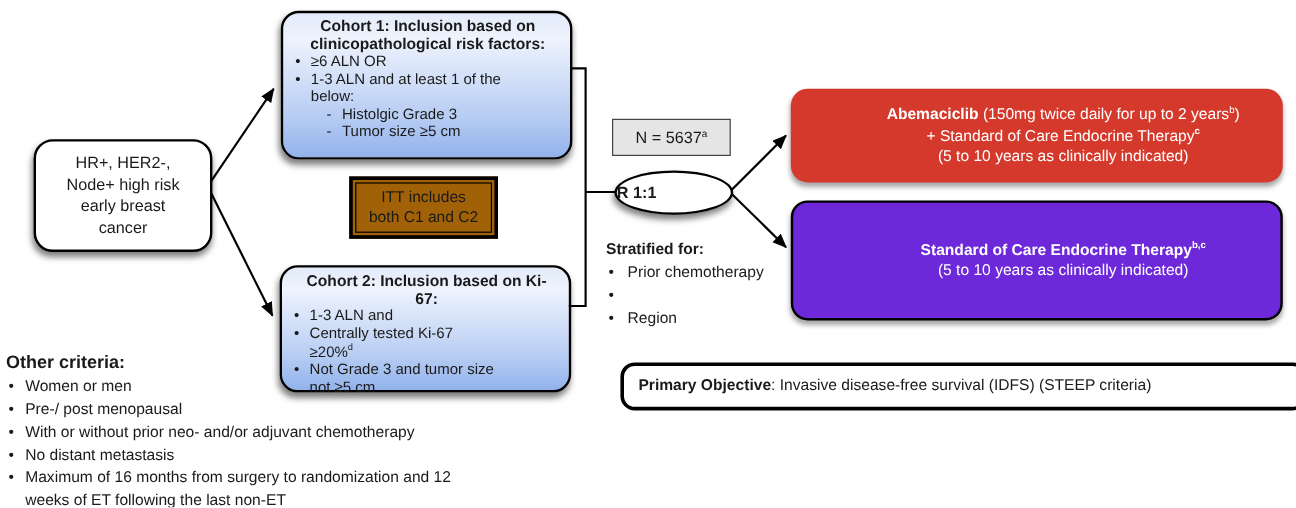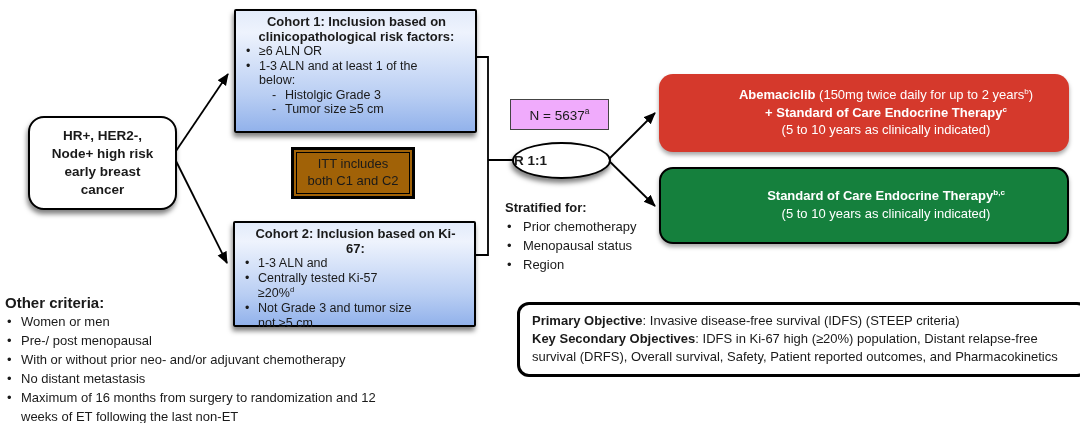--- a/index.html
+++ b/index.html
@@ -5,52 +5,52 @@
   html,body{margin:0;padding:0;background:#fff;}
   body{font-family:"Liberation Sans","DejaVu Sans",sans-serif;color:#1a1a1a;}
   #canvas{position:relative;width:1080px;height:423px;background:#fff;overflow:hidden;}
   #connectors{position:absolute;left:0;top:0;width:1080px;height:423px;z-index:1;}
   .abs{position:absolute;box-sizing:border-box;z-index:2;}
   .shadowed{box-shadow:-1px 4px 5px rgba(0,0,0,0.5);}
   .soft-shadow{box-shadow:0 3px 4px rgba(0,0,0,0.35);padding-left:44px;}
 
   .patient-box{left:28px;top:116px;width:149px;height:94px;background:#fff;border:2.5px solid #000;
     border-radius:16px;display:flex;align-items:center;justify-content:center;text-align:center;
-    font-weight:bold;font-size:13.5px;line-height:1.35;}
+    font-weight:normal;font-size:13.5px;line-height:1.35;}
   .patient-box .inner{width:114px;}
 
   .cohort{background:linear-gradient(180deg,#e3ebfa 0%,#eef3fd 18%,#b9cef3 70%,#92b2eb 100%);
-    border:2px solid #000;border-radius:2px;padding:4px 8px 4px 10px;}
+    border:2px solid #000;border-radius:15px;padding:4px 8px 4px 10px;}
   .cohort1{left:234px;top:9px;width:243px;height:124px;}
   .cohort2{left:233px;top:221px;width:243px;height:106px;}
   .cohort-title{font-weight:bold;font-size:13px;line-height:1.13;text-align:center;margin:0 auto;max-width:202px;}
   .rows{font-size:12.5px;line-height:1.16;}
   .row{display:flex;white-space:nowrap;}
   .row .mk{width:13px;flex:0 0 13px;}
   .row.dash{margin-left:26px;}
   .row .tx{flex:1;}
 
   .itt-outer{left:291px;top:147px;border:3px solid #000;background:#a16207;padding:2px;}
   .itt-inner{border:1px solid #000;padding:3px 8px;font-size:13px;line-height:1.3;text-align:center;width:96px;}
 
-  .n-box{left:510px;top:99px;width:99px;height:31px;background:#f0abfc;border:1px solid #444;
+  .n-box{left:510px;top:99px;width:99px;height:31px;background:#e5e5e5;border:1px solid #444;
     display:flex;align-items:center;justify-content:center;font-size:13.5px;}
 
   .r-ellipse{left:512px;top:142px;width:99px;height:37px;background:#fff;border:2px solid #000;
     border-radius:50%;display:flex;align-items:center;justify-content:flex-start;
     font-weight:bold;font-size:13.5px;}
 
   .strat{left:505px;top:198px;width:170px;font-size:13px;line-height:19px;}
   .strat .title{font-weight:bold;}
   .strat .row .mk{width:16px;flex:0 0 16px;text-align:left;padding-left:2px;}
 
   .arm{left:659px;width:410px;border-radius:14px;color:#fff;display:flex;align-items:center;
     justify-content:center;text-align:center;font-size:13px;line-height:1.3;}
   .arm-red{top:74px;height:78px;background:#d5392c;}
-  .arm-navy{top:167px;height:77px;background:#15803d;border:2px solid #000;}
+  .arm-navy{top:167px;height:100px;background:#6d28d9;border:2px solid #000;}
   sup{font-size:62%;}
 
   .other{left:5px;top:293px;width:400px;font-size:13px;line-height:19px;}
   .other .title{font-weight:bold;font-size:15px;}
   .other .row{display:flex;white-space:normal;}
   .other .row .mk{width:14px;flex:0 0 14px;text-align:left;padding-left:2px;}
 
   .objectives{left:517px;top:302px;width:572px;background:#fff;border:3px solid #000;border-radius:12px;
     padding:7px 12px 9px 12px;font-size:13px;line-height:1.37;}
 </style>
@@ -110,21 +110,21 @@
 
   <div class="abs cohort cohort2 shadowed">
     <div class="cohort-title">Cohort 2: Inclusion based on Ki-67:</div>
     <div class="rows">
       <div class="row">
           <span class="mk">•</span>
           <div class="tx"><span>1-3 ALN and</span></div>
         </div>
       <div class="row">
           <span class="mk">•</span>
-          <div class="tx"><span>Centrally tested Ki-57</span></div>
+          <div class="tx"><span>Centrally tested Ki-67</span></div>
         </div>
       <div class="row">
           <span class="mk"></span>
           <div class="tx"><span>≥20%</span><sup>d</sup></div>
         </div>
       <div class="row">
           <span class="mk">•</span>
           <div class="tx"><span>Not Grade 3 and tumor size</span></div>
         </div>
       <div class="row">
@@ -143,32 +143,31 @@
   </div>
 
   <div class="abs strat">
     <div class="title">Stratified for:</div>
     <div class="row">
         <span class="mk">•</span>
         <div class="tx">Prior chemotherapy</div>
       </div>
     <div class="row">
         <span class="mk">•</span>
-        <div class="tx">Menopausal status</div>
       </div>
     <div class="row">
         <span class="mk">•</span>
         <div class="tx">Region</div>
       </div>
   </div>
 
   <div class="abs arm arm-red soft-shadow">
     <div>
       <div><span style="font-weight: bold;">Abemaciclib</span><span> (150mg twice daily for up to 2 years</span><sup>b</sup><span>)</span></div>
-      <div><span style="font-weight: bold;">+ Standard of Care Endocrine Therapy</span><sup style="font-weight: bold;">c</sup></div>
+      <div><span style="font-weight: normal;">+ Standard of Care Endocrine Therapy</span><sup style="font-weight: bold;">c</sup></div>
       <div><span>(5 to 10 years as clinically indicated)</span></div>
     </div>
   </div>
 
   <div class="abs arm arm-navy soft-shadow">
     <div>
       <div><span style="font-weight: bold;">Standard of Care Endocrine Therapy</span><sup style="font-weight: bold;">b,c</sup></div>
       <div><span>(5 to 10 years as clinically indicated)</span></div>
     </div>
   </div>
@@ -192,16 +191,15 @@
         <div class="tx">No distant metastasis</div>
       </div>
     <div class="row">
         <span class="mk">•</span>
         <div class="tx">Maximum of 16 months from surgery to randomization and 12 weeks of ET following the last non-ET</div>
       </div>
   </div>
 
   <div class="abs objectives">
     <div><span style="font-weight: bold;">Primary Objective</span><span>: Invasive disease-free survival (IDFS) (STEEP criteria)</span></div>
-    <div><span style="font-weight: bold;">Key Secondary Objectives</span><span>: IDFS in Ki-67 high (≥20%) population, Distant relapse-free survival (DRFS), Overall survival, Safety, Patient reported outcomes, and Pharmacokinetics</span></div>
   </div>
 
 </div>
 
 </body></html>

